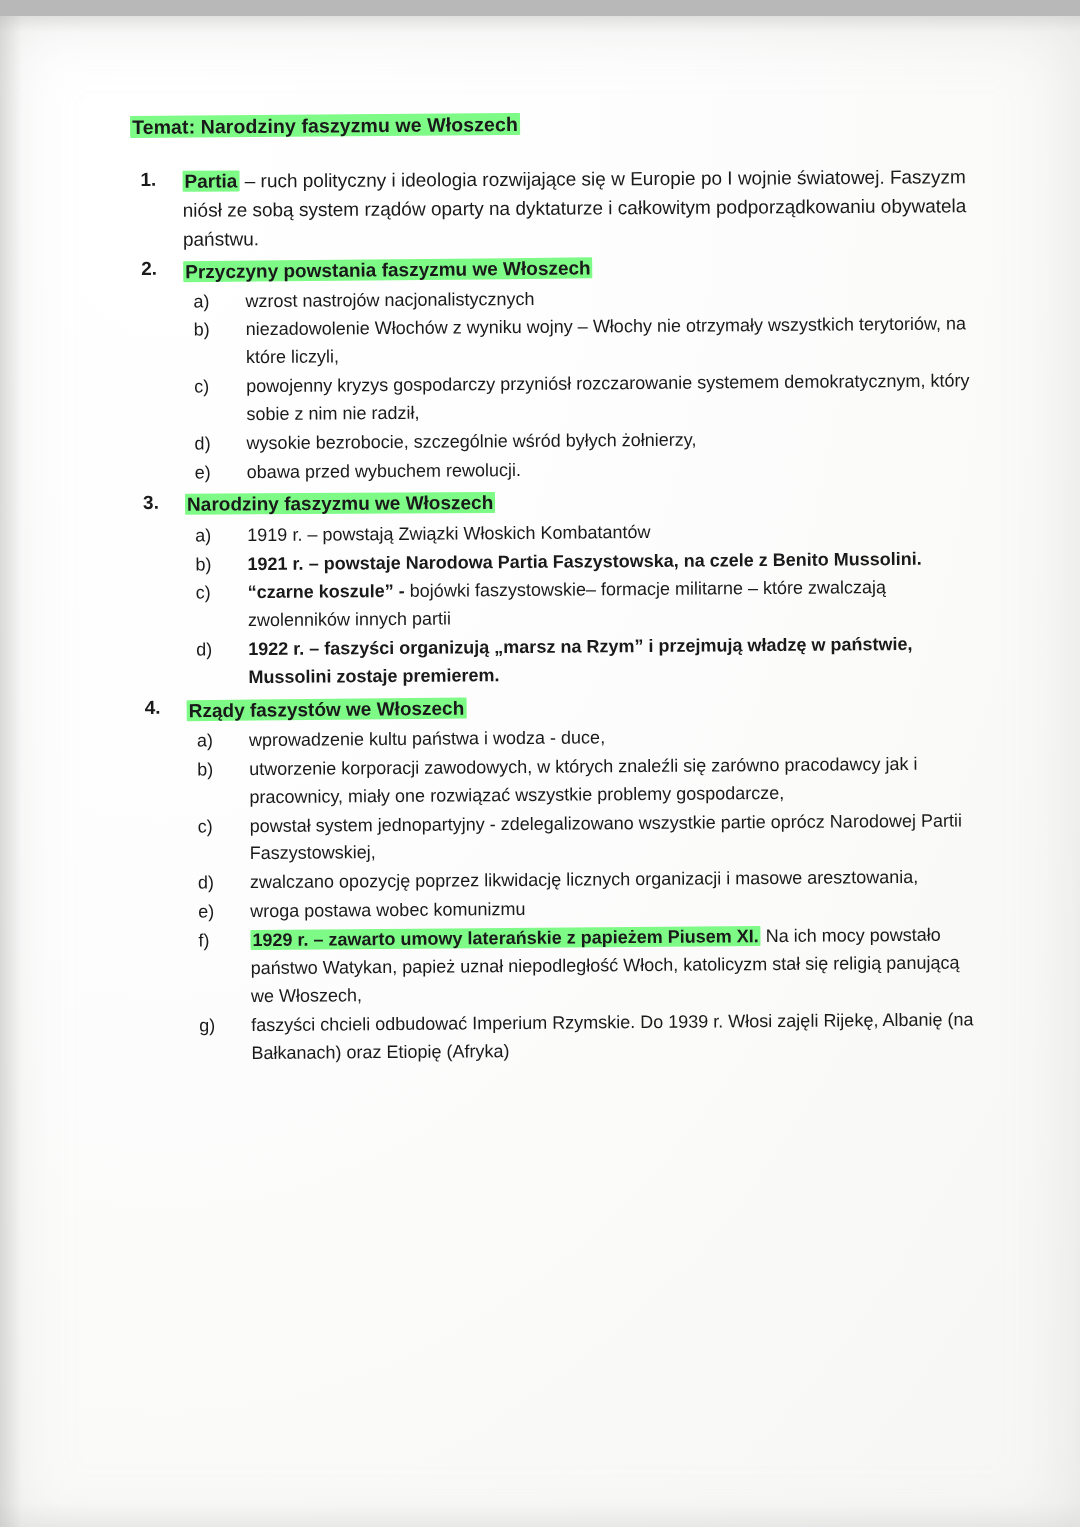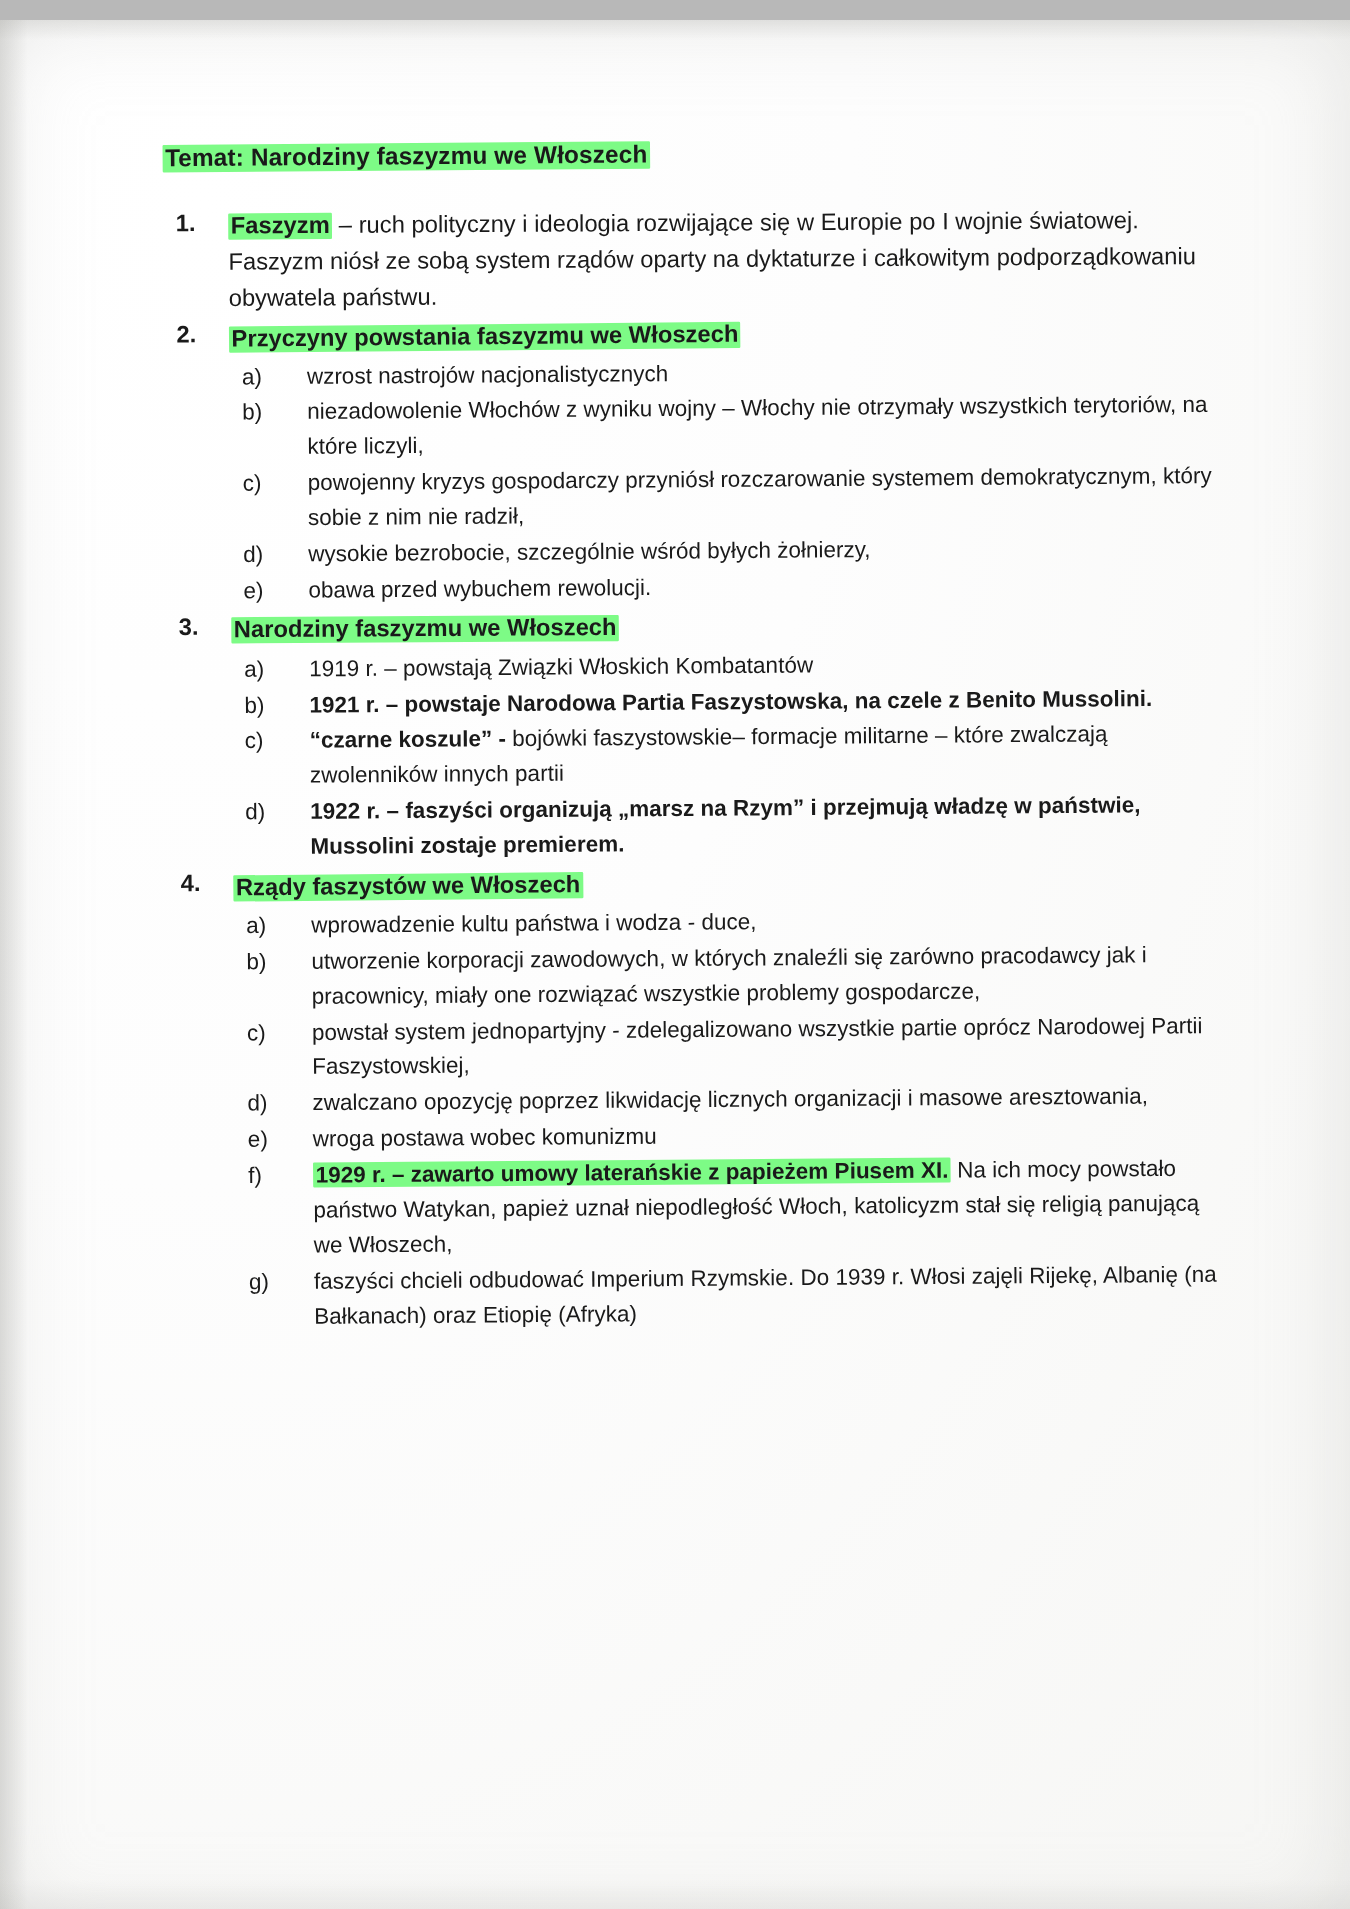--- a/index.html
+++ b/index.html
@@ -129,21 +129,21 @@
 
     <div class="title">
       <span class="hl">Temat: Narodziny faszyzmu we Włoszech</span>
     </div>
 
     <ol class="level1">
 
       <li>
         <span class="num">1.</span>
         <div class="l1text j1">
-          <span class="hl b">Faszyzm</span><span> – ruch polityczny i ideologia rozwijające się w Europie po I wojnie światowej. Faszyzm niósł ze sobą system rządów oparty na dyktaturze i całkowitym podporządkowaniu obywatela państwu.</span>
+          <span class="hl b">Partia</span><span> – ruch polityczny i ideologia rozwijające się w Europie po I wojnie światowej. Faszyzm niósł ze sobą system rządów oparty na dyktaturze i całkowitym podporządkowaniu obywatela państwu.</span>
         </div>
       </li>
 
       <li>
         <span class="num">2.</span>
         <div class="l1text bold j2">
           <span class="hl">Przyczyny powstania faszyzmu we Włoszech</span>
         </div>
         <ol class="level2">
           <li>

